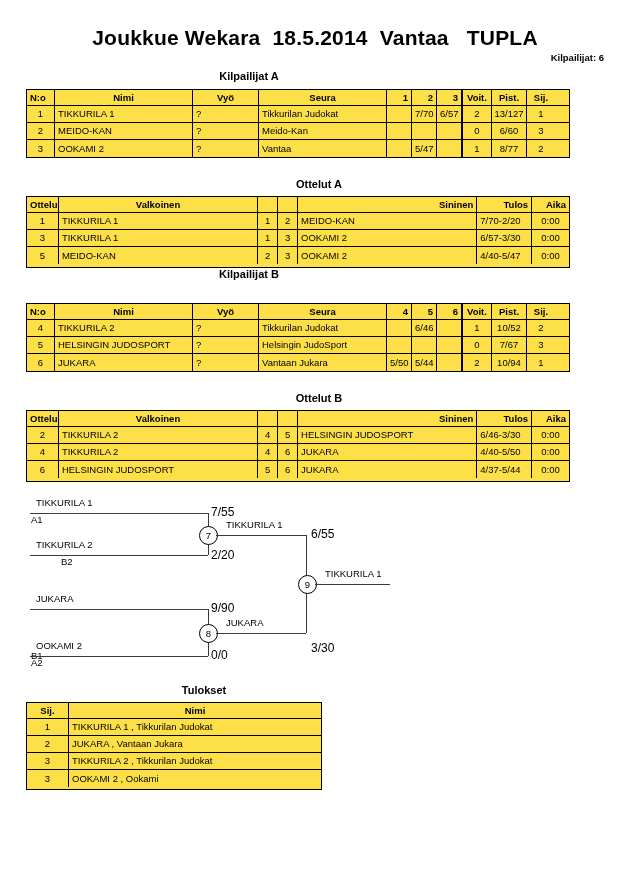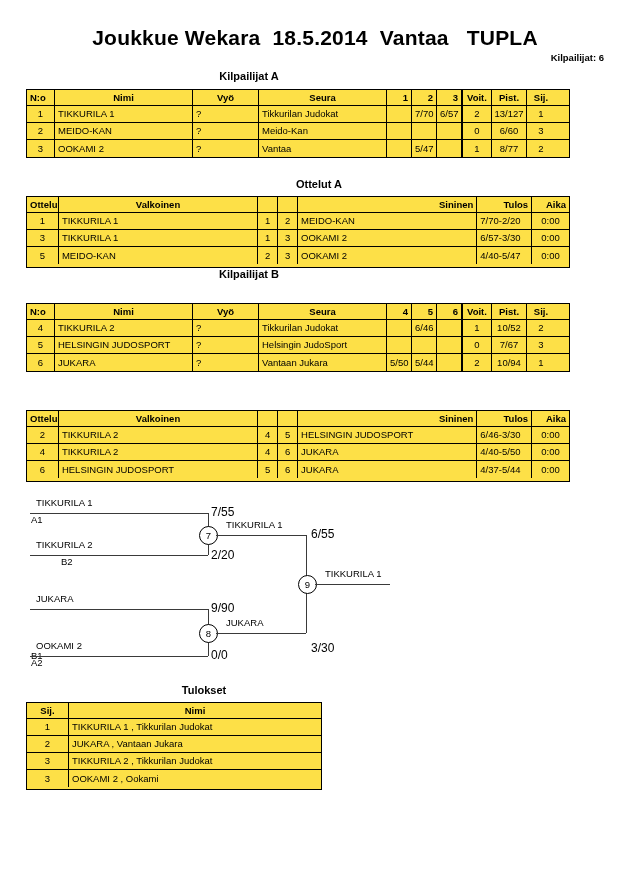--- a/index.html
+++ b/index.html
@@ -308,20 +308,21 @@
       <div class="cell w-seura">Vantaan Jukara</div>
       <div class="cell w-mtch">5/50</div>
       <div class="cell w-mtch">5/44</div>
       <div class="cell w-mtch"></div>
       <div class="cell w-voit c-center thick-left">2</div>
       <div class="cell w-pist c-center">10/94</div>
       <div class="cell w-sij c-center">1</div>
     </div>
   </div>
 
+  <div class="section-caption" style="left:0;top:392px;width:600px;">Ottelut B</div>
   <div class="tbl" style="left:26px;top:410px;width:544px;height:72px;">
     <div class="row head">
       <div class="cell o-ottelu">Ottelu</div>
       <div class="cell o-valk c-center">Valkoinen</div>
       <div class="cell o-n1"></div>
       <div class="cell o-n2"></div>
       <div class="cell o-sin c-right">Sininen</div>
       <div class="cell o-tulos c-right">Tulos</div>
       <div class="cell o-aika c-right">Aika</div>
     </div>

